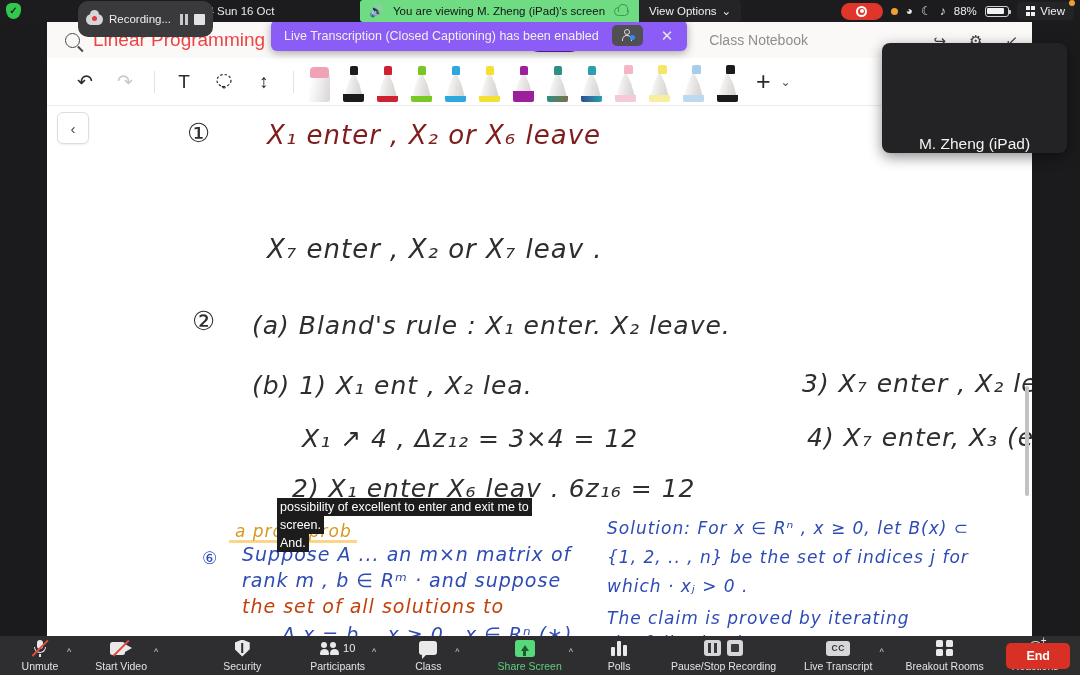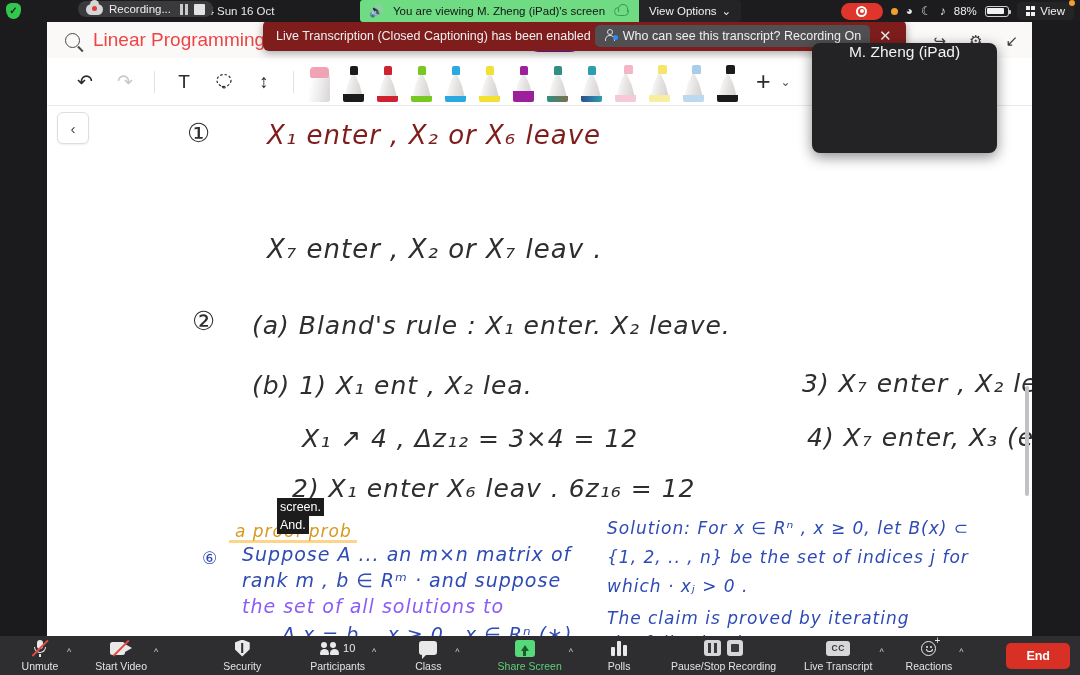--- a/index.html
+++ b/index.html
@@ -23,21 +23,21 @@
     border-radius: 6px 6px 7px 7px/5px 5px 9px 9px;
     display: flex; align-items: center; justify-content: center;
     color: #1c1c1e; font-size: 10px; font-weight: bold; line-height: 1;
   }
   .mb-clockwrap {
     position: absolute; left: 185px; top: 0; height: 22px;
     display: flex; align-items: center; color: #e8e8e8; font-size: 11.5px;
     white-space: nowrap;
   }
   .mb-rec {
-    position: absolute; left: 78px; top: 1px; height: 16px;
+    position: absolute; left: 78px; top: 1px; height: 36px;
     background: #3a3a3c; border-radius: 10px;
     display: flex; align-items: center; gap: 6px; padding: 0 8px;
     z-index: 3;
   }
   .rec-cloud {
     width: 17px; height: 11px; background: #d6d6d8; border-radius: 6px;
     position: relative;
   }
   .rec-cloud:before {
     content: ""; position: absolute; left: 4px; top: -4px;
@@ -227,45 +227,45 @@
     position: absolute; z-index: 25; left: 277px; top: 498px;
     display: flex; flex-direction: column; align-items: flex-start;
   }
   .caption span {
     background: #1c1c1c; color: #fff; font-size: 12.5px; line-height: 16px;
     padding: 1px 3px; font-family: "Liberation Sans", sans-serif;
   }
 
   
   .lt-banner {
-    position: absolute; z-index: 30; left: 263px; top: 20px;
-    height: 31px; background: #7f1d1d; border-radius: 6px;
-    display: flex; align-items: center; gap: 4px; padding: 0 9px 0 13px;
+    position: absolute; z-index: 30; left: 271px; top: 20px;
+    height: 31px; background: #8b5cf6; border-radius: 6px;
+    display: flex; align-items: center; gap: 13px; padding: 0 9px 0 13px;
     box-shadow: 0 2px 8px rgba(0,0,0,.35);
   }
   .lt-banner .msg { color: #f0f0f0; font-size: 12.5px; white-space: nowrap; }
   .lt-pill {
     background: #505052; border-radius: 5px; padding: 4px 9px;
     display: flex; align-items: center; gap: 6px;
   }
   .lt-pill .t { color: #f0f0f0; font-size: 12.5px; white-space: nowrap; }
   .person-ic { position: relative; width: 13px; height: 13px; }
   .person-ic .h { position:absolute; left:3px; top:0; width:6px; height:6px;
     border:1.4px solid #dcdcdc; border-radius:50%; }
   .person-ic .b { position:absolute; left:1px; bottom:1px; width:10px; height:6px;
     border:1.4px solid #dcdcdc; border-bottom:none; border-radius:6px 6px 0 0; }
   .person-ic .dot { position:absolute; right:-1px; bottom:2px; width:5px; height:5px;
     background:#2d8cff; border-radius:50%; }
   .lt-x { color: #e6e6e6; font-size: 15px; padding: 0 5px; }
 
   
   .vthumb {
-    position: absolute; z-index: 35; left: 812px; top: 43px;
+    position: absolute; z-index: 35; left: 882px; top: 43px;
     width: 185px; height: 110px; background: #232326; border-radius: 8px;
-    display: flex; align-items: flex-start; justify-content: center;
+    display: flex; align-items: flex-end; justify-content: center;
     box-shadow: 0 4px 14px rgba(0,0,0,.45);
   }
   .vthumb .nm { color: #f2f2f2; font-size: 15.5px; }
 
   
   .zbar {
     position: absolute; left: 0; bottom: 0; width: 1080px; height: 39px;
     background: #2e2e31; display: flex; align-items: center; z-index: 45;
   }
   .zitem {
@@ -519,21 +519,21 @@
           <div class="ink hw" style="left: 205px; top: 205px; font-size: 25px; color: rgb(46, 46, 46);">(a)  Bland's  rule  :   X₁  enter.   X₂  leave.</div>
           <div class="ink hw" style="left: 205px; top: 265px; font-size: 25px; color: rgb(46, 46, 46);">(b)   1)  X₁  ent ,  X₂  lea.</div>
           <div class="ink hw" style="left: 755px; top: 263px; font-size: 25px; color: rgb(46, 46, 46);">3)  X₇ enter ,  X₂  lea</div>
           <div class="ink hw" style="left: 255px; top: 318px; font-size: 25px; color: rgb(46, 46, 46);">X₁ ↗ 4  , Δz₁₂ = 3×4 = 12</div>
           <div class="ink hw" style="left: 760px; top: 317px; font-size: 25px; color: rgb(46, 46, 46);">4)  X₇  enter,  X₃  (ea</div>
           <div class="ink hw" style="left: 245px; top: 368px; font-size: 25px; color: rgb(46, 46, 46);">2)  X₁  enter   X₆  leav .   6z₁₆ = 12</div>
           <div class="ink hw orange" style="left: 188px; top: 415px; font-size: 17px; color: rgb(215, 154, 31);">a   proof   prob</div>
           <div class="ink hw blue" style="left: 155px; top: 442px; font-size: 17px; color: rgb(46, 75, 181);">⑥</div>
           <div class="ink hw blue" style="left: 195px; top: 437px; font-size: 19px; color: rgb(46, 75, 181);">Suppose   A  ...  an   m×n   matrix  of</div>
           <div class="ink hw blue" style="left: 195px; top: 463px; font-size: 19px; color: rgb(46, 75, 181);">rank   m ,     b ∈ Rᵐ ·   and    suppose</div>
-          <div class="ink hw blue" style="left: 195px; top: 489px; font-size: 19px; color: #8b5cf6;">the    set   of   all   solutions   to</div>
+          <div class="ink hw blue" style="left: 195px; top: 489px; font-size: 19px; color: #c2410c;">the    set   of   all   solutions   to</div>
           <div class="ink hw blue" style="left: 235px; top: 517px; font-size: 19px; color: rgb(46, 75, 181);">A x  =  b.   ,    x ≥ 0 ,    x ∈ Rⁿ        (∗)</div>
           <div class="ink hw blue" style="left: 560px; top: 412px; font-size: 17px; color: rgb(46, 75, 181);">Solution:      For    x ∈ Rⁿ ,   x ≥ 0,   let   B(x) ⊂</div>
           <div class="ink hw blue" style="left: 560px; top: 441px; font-size: 17px; color: rgb(46, 75, 181);">{1, 2, .. , n}    be   the   set  of   indices  j   for</div>
           <div class="ink hw blue" style="left: 560px; top: 470px; font-size: 17px; color: rgb(46, 75, 181);">which ·   xⱼ &gt; 0 .</div>
           <div class="ink hw blue" style="left: 560px; top: 502px; font-size: 17px; color: rgb(46, 75, 181);">The      claim    is    proved   by    iterating</div>
           <div class="ink hw blue" style="left: 560px; top: 527px; font-size: 17px; color: rgb(46, 75, 181);">the    following    lemma.</div>
         </div>
       <div class="hl-orange" style="left:182px; top:434px; width:128px;"></div>
       <div class="scrollbar" style="top:280px; height:110px;"></div>
     </div>
@@ -542,26 +542,26 @@
   </div>
 
   <div class="lt-banner">
     <span class="msg">Live Transcription (Closed Captioning) has been enabled</span>
     <span class="lt-pill">
       <span class="person-ic">
           <i class="h"></i>
           <i class="b"></i>
           <i class="dot"></i>
         </span>
-      <span class="t">Who can see this transcript? Recording On</span>
     </span>
     <span class="lt-x">✕</span>
   </div>
 
   <div class="caption">
+    <span>possibility of excellent to enter and exit me to</span>
     <span>screen.</span>
     <span>And.</span>
   </div>
 
   <div class="vthumb">
     <span class="nm">M. Zheng (iPad)</span>
   </div>
 
   <div class="zbar">
 
@@ -676,20 +676,33 @@
     <div class="zitem" style="margin-left:16px">
       <div class="zcell">
         <span class="ic">
             <span class="ccb">CC</span>
           </span>
         <span class="lb">Live Transcript</span>
       </div>
       <span class="zchev">^</span>
     </div>
 
+    <div class="zitem" style="margin-left:16px">
+      <div class="zcell">
+        <span class="ic">
+          <span class="brb">
+              <i></i>
+              <i></i>
+              <i></i>
+              <i></i>
+            </span>
+        </span>
+        <span class="lb">Breakout Rooms</span>
+      </div>
+    </div>
 
     <div class="zitem" style="margin-left:16px">
       <div class="zcell">
         <span class="ic">
           <span class="reacb">
               <i class="e1"></i>
               <i class="e2"></i>
               <i class="m"></i>
             </span>
         </span>

